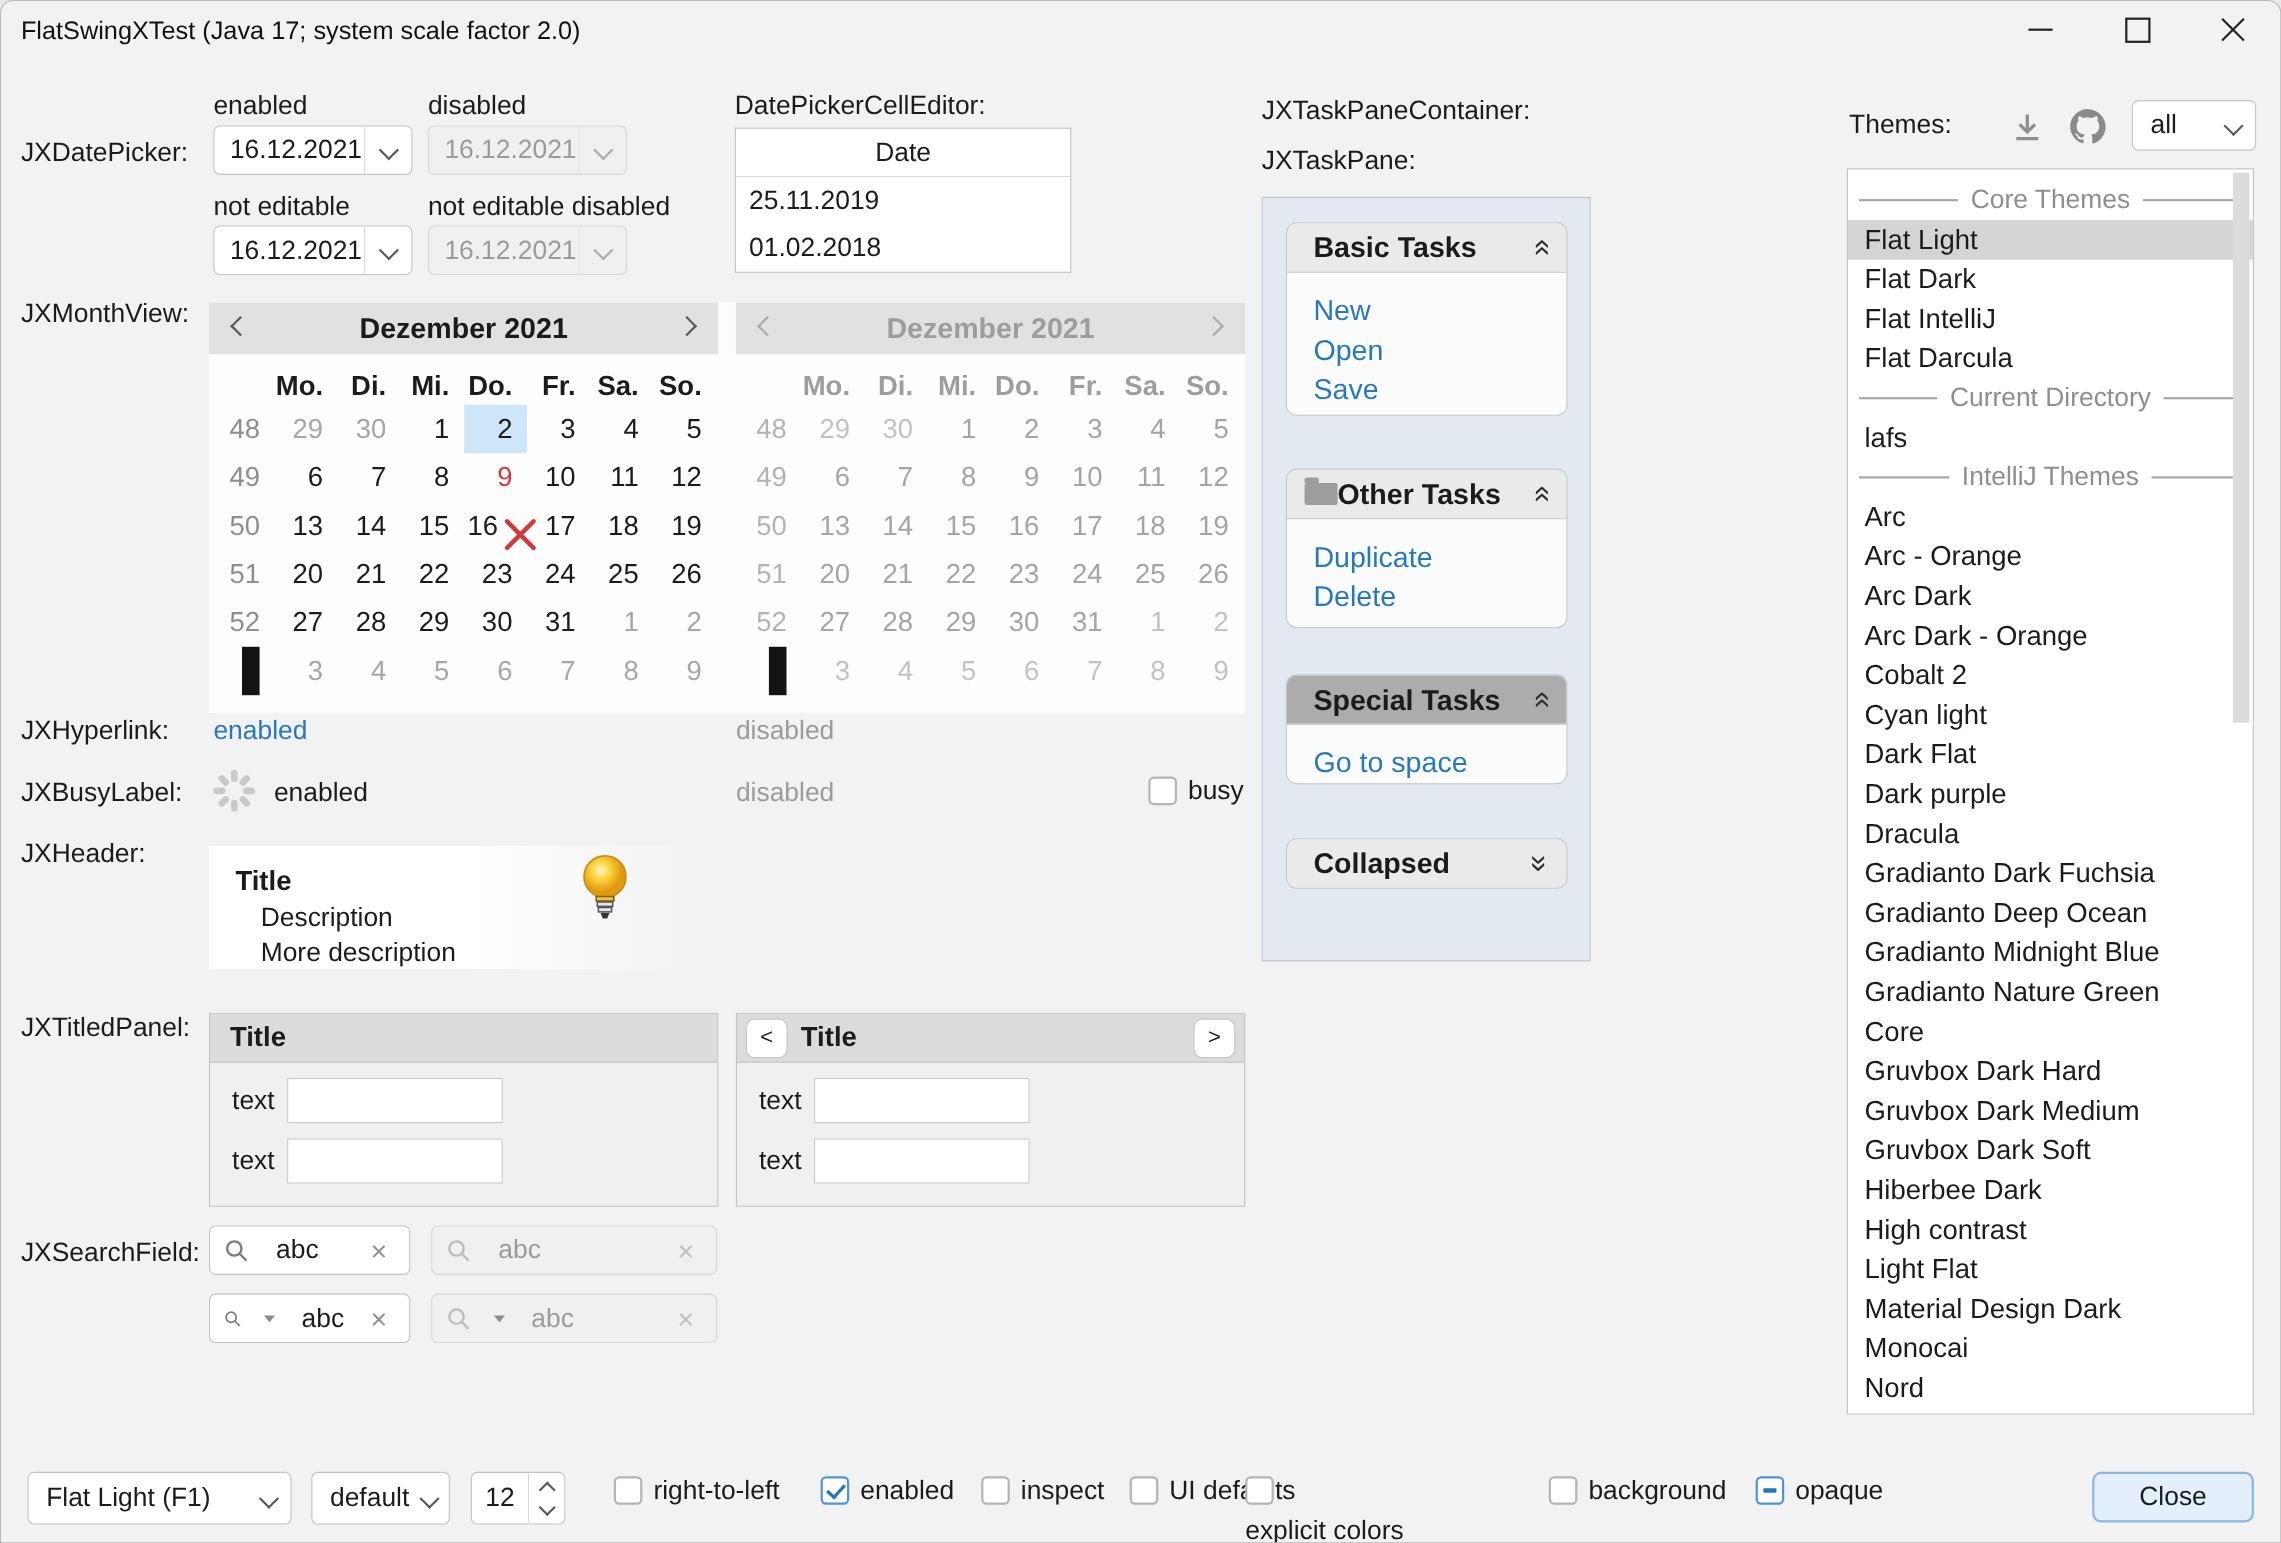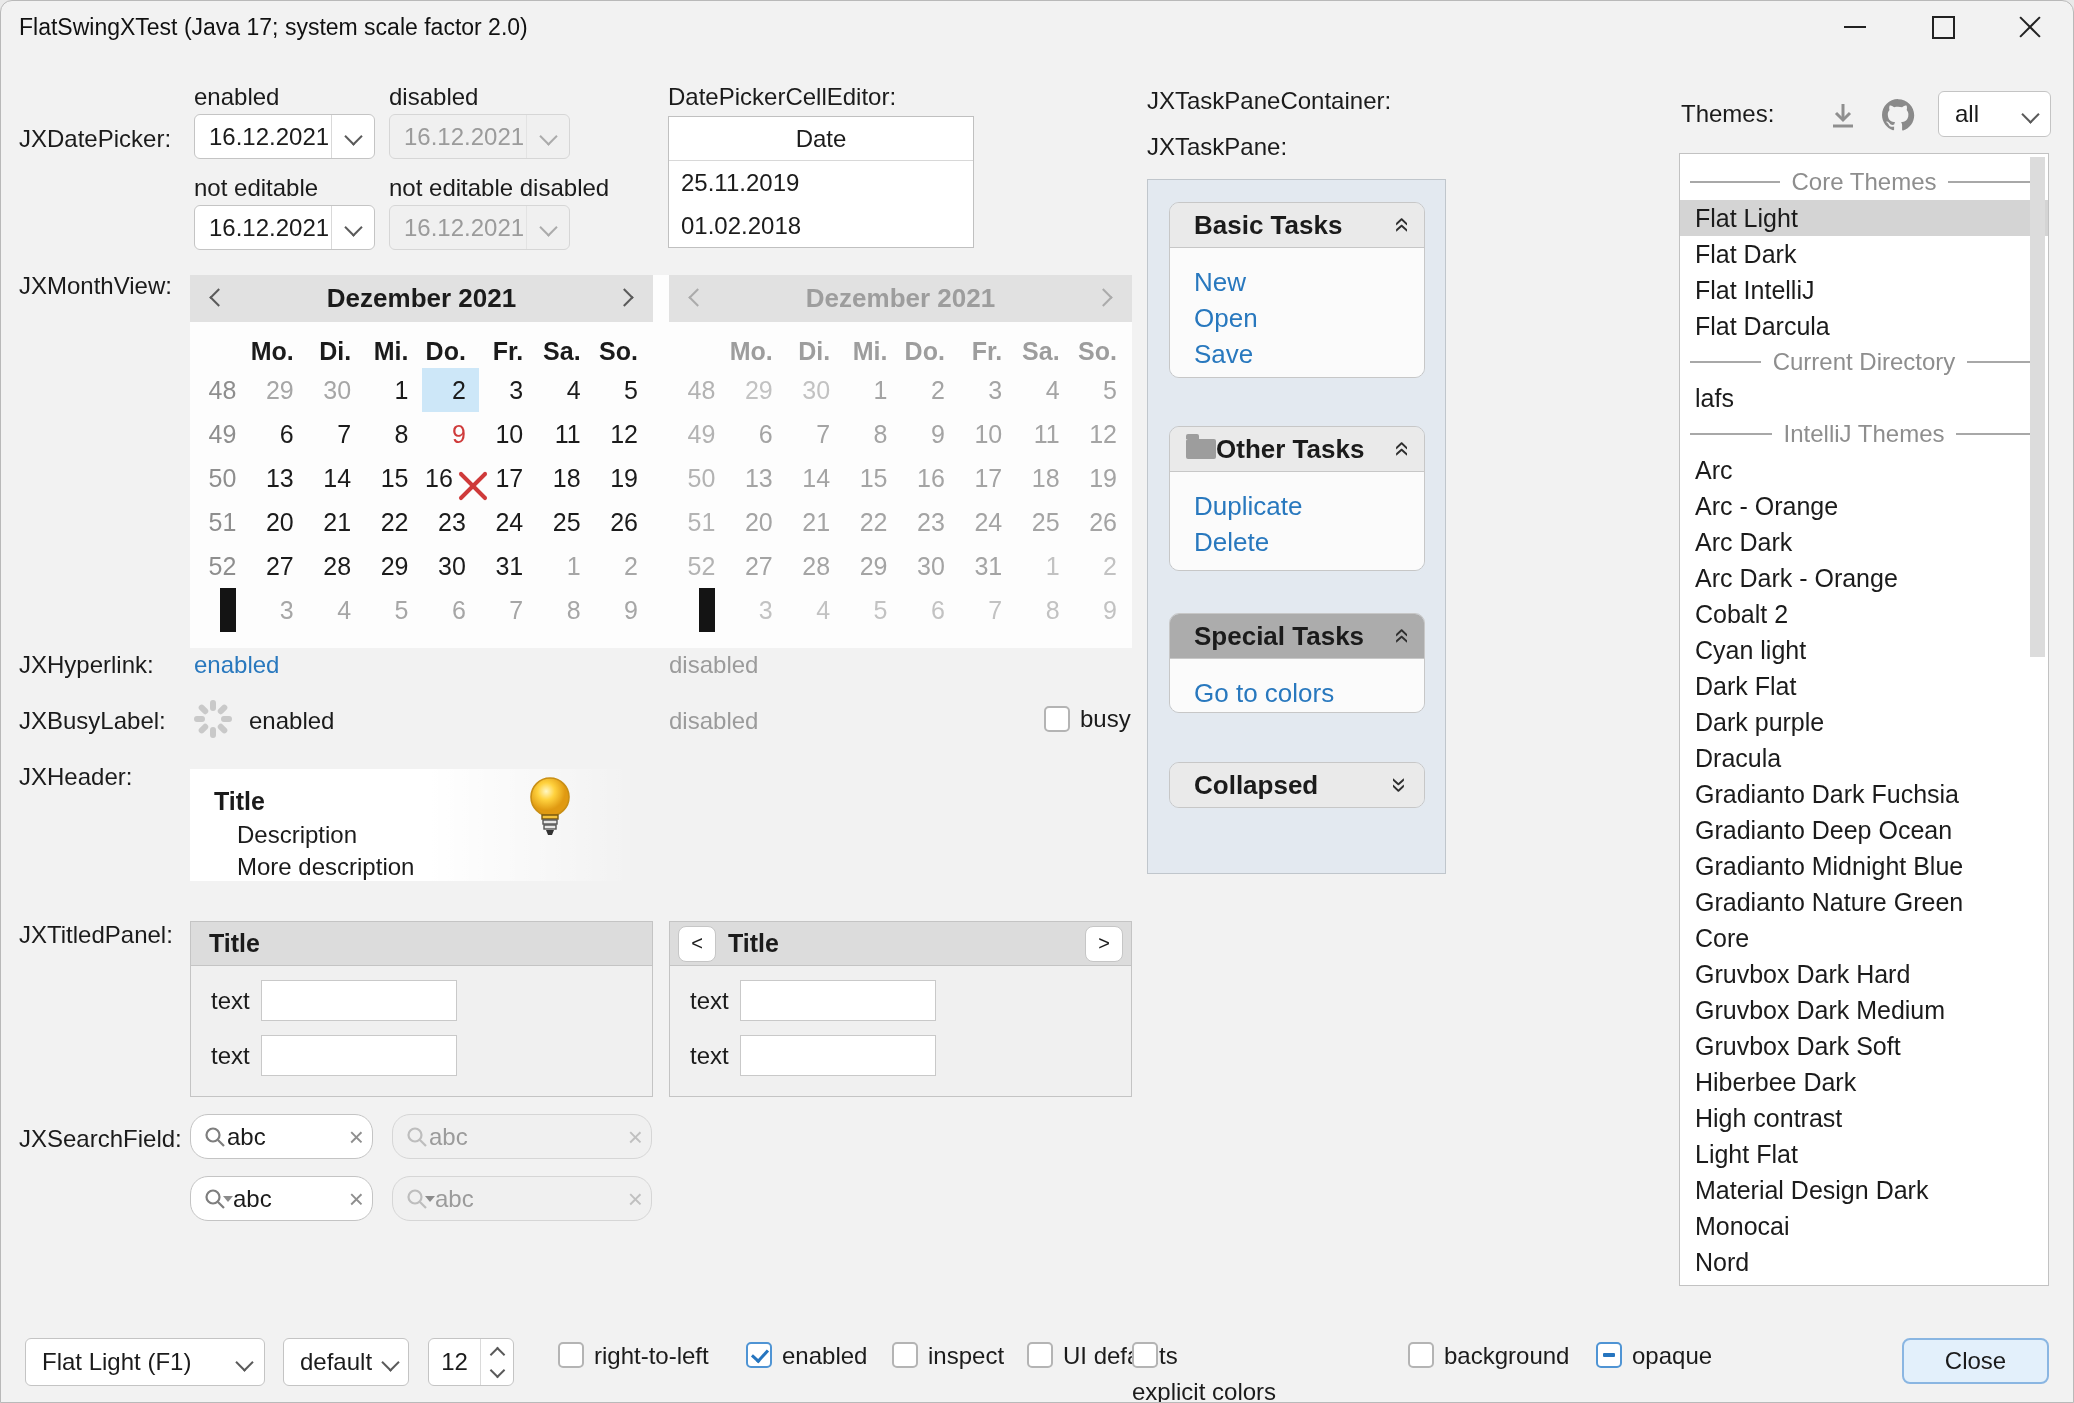--- a/index.html
+++ b/index.html
@@ -82,21 +82,21 @@
   
   .tpanel{width:461px;height:174px;border:1px solid var(--panel-border);background:#f0f0f0;}
   .tpanel .thead{height:44px;background:#dcdcdc;border-bottom:1px solid var(--panel-border);display:flex;align-items:center;padding:0 8px;box-sizing:border-box;}
   .tpanel .ttitle{font-weight:bold;font-size:25px;margin-left:12px;flex:1;}
   .navbtn{width:36px;height:34px;background:#fff;border:1px solid #c6c6c6;border-radius:8px;display:flex;align-items:center;justify-content:center;font-size:20px;flex:none;}
   .tpanel .trow{display:flex;align-items:center;margin:14px 0 0 20px;}
   .tpanel .trow .tl{width:50px;font-size:24px;}
   .tpanel .trow input{width:196px;height:41px;border:1px solid #c9c9c9;background:#fff;font:24px "Liberation Sans",sans-serif;padding:0 8px;box-sizing:border-box;}
 
   
-  .sfield{height:45px;border-radius:18px;padding:0 8px 0 12px;box-sizing:border-box;gap:0;}
+  .sfield{height:45px;border-radius:6px;padding:0 20px 0 12px;box-sizing:border-box;gap:24px;}
   .sfield .sval{flex:1;}
   .sx{font-size:26px;color:#8f8f8f;line-height:1;}
   .sfield.disabled .sx{color:#c0c0c0;}
   .dropcaret{width:0;height:0;border-left:5px solid transparent;border-right:5px solid transparent;border-top:6px solid #8b8b8b;margin-left:-4px;}
 
   
   #taskcontainer{left:1146px;top:178px;width:297px;height:693px;background:var(--taskpane-bg);border:1px solid #c0c6cc;}
   .pane{position:absolute;left:21px;width:254px;border-radius:10px;overflow:hidden;border:1px solid #c7c7c7;}
   .pane-h{height:44px;background:#eaeaea;display:flex;align-items:center;padding:0 16px;box-sizing:border-box;}
   .pane-h.special{background:var(--special-header);}
@@ -454,21 +454,21 @@
           <span class="tlink">Duplicate</span>
           <span class="tlink">Delete</span>
         </div>
       </div>
       <div class="pane" style="top: 433px;">
         <div class="pane-h special">
           <span class="pt" style="margin-left: 8px;">Special Tasks</span>
           <span class="dblchev">»</span>
         </div>
         <div class="pane-b" style="height: 54px;">
-          <span class="tlink">Go to colors</span>
+          <span class="tlink">Go to space</span>
         </div>
       </div>
       <div class="pane" style="top: 582px;">
         <div class="pane-h">
           <span class="pt" style="margin-left: 8px;">Collapsed</span>
           <span class="dblchev down">»</span>
         </div>
       </div>
     </div>
 

